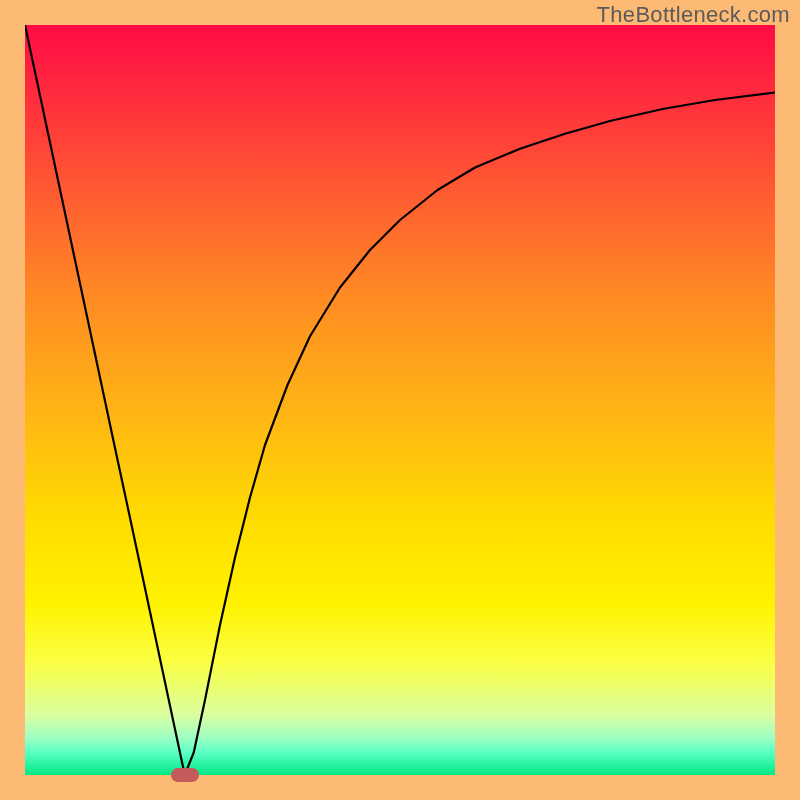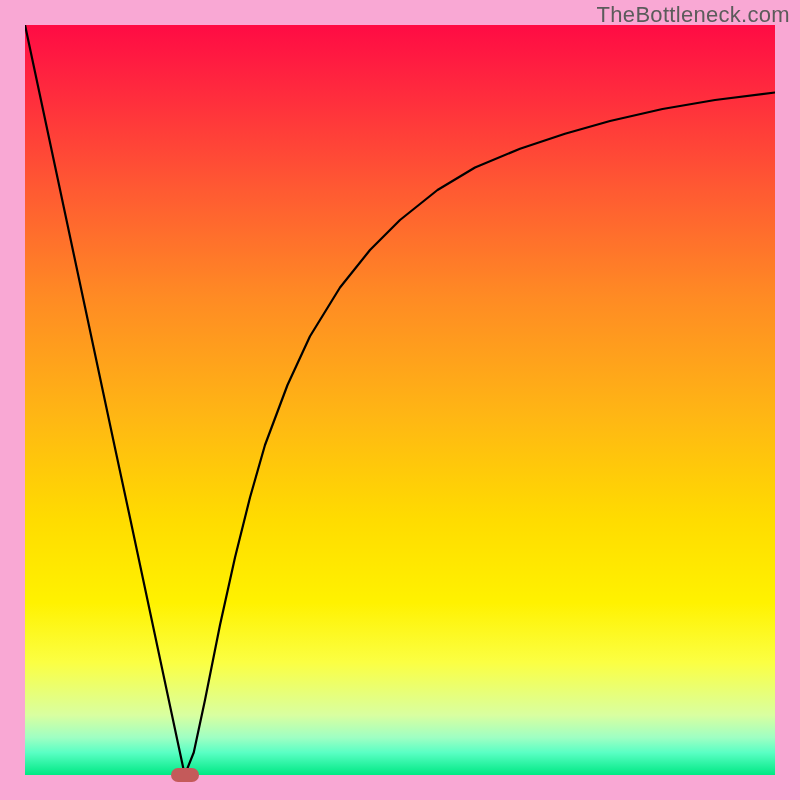--- a/index.html
+++ b/index.html
@@ -8,21 +8,21 @@
     width: 800px;
     height: 800px;
     background: #000000;
     overflow: hidden;
     font-family: Arial, Helvetica, sans-serif;
   }
   .frame {
     position: relative;
     width: 800px;
     height: 800px;
-    background: #f9a8d4;
+    background: #fdba74;
   }
   .plot-area {
     position: absolute;
     left: 25px;
     top: 25px;
     width: 750px;
     height: 750px;
     background: linear-gradient(
       to bottom,
       #ff0b44 0%,

